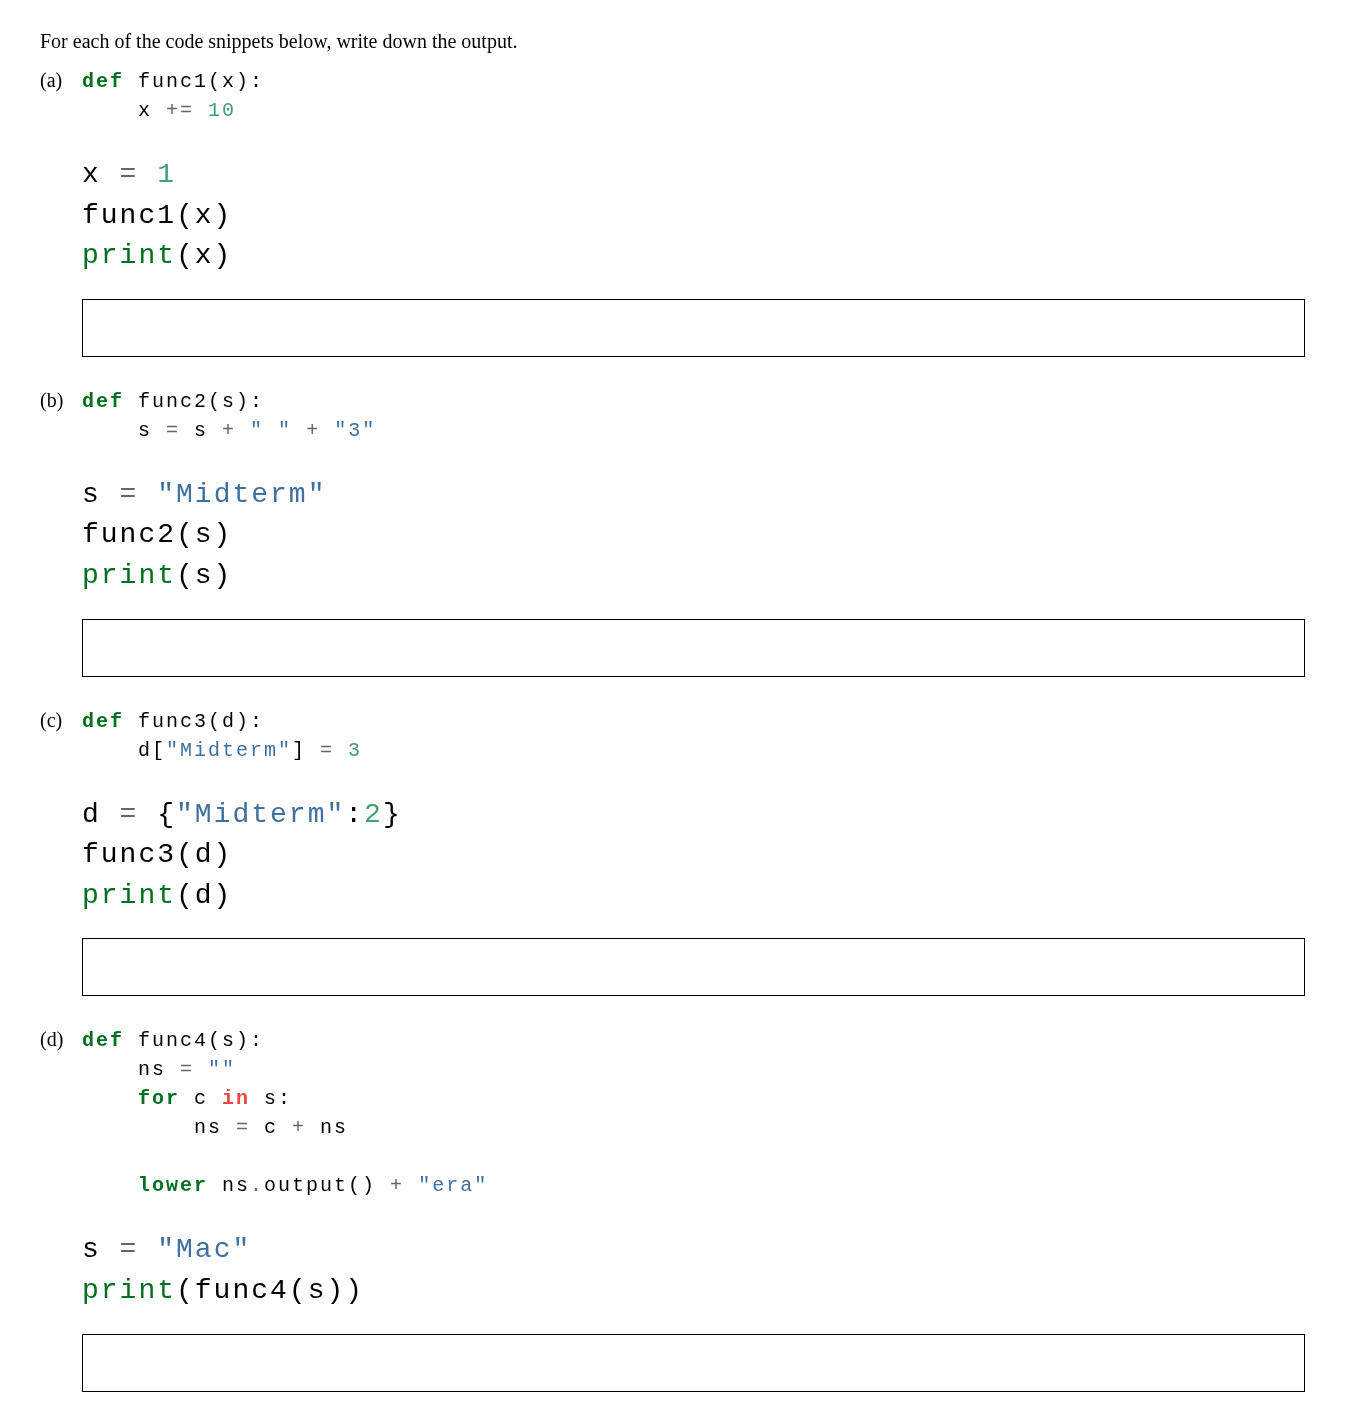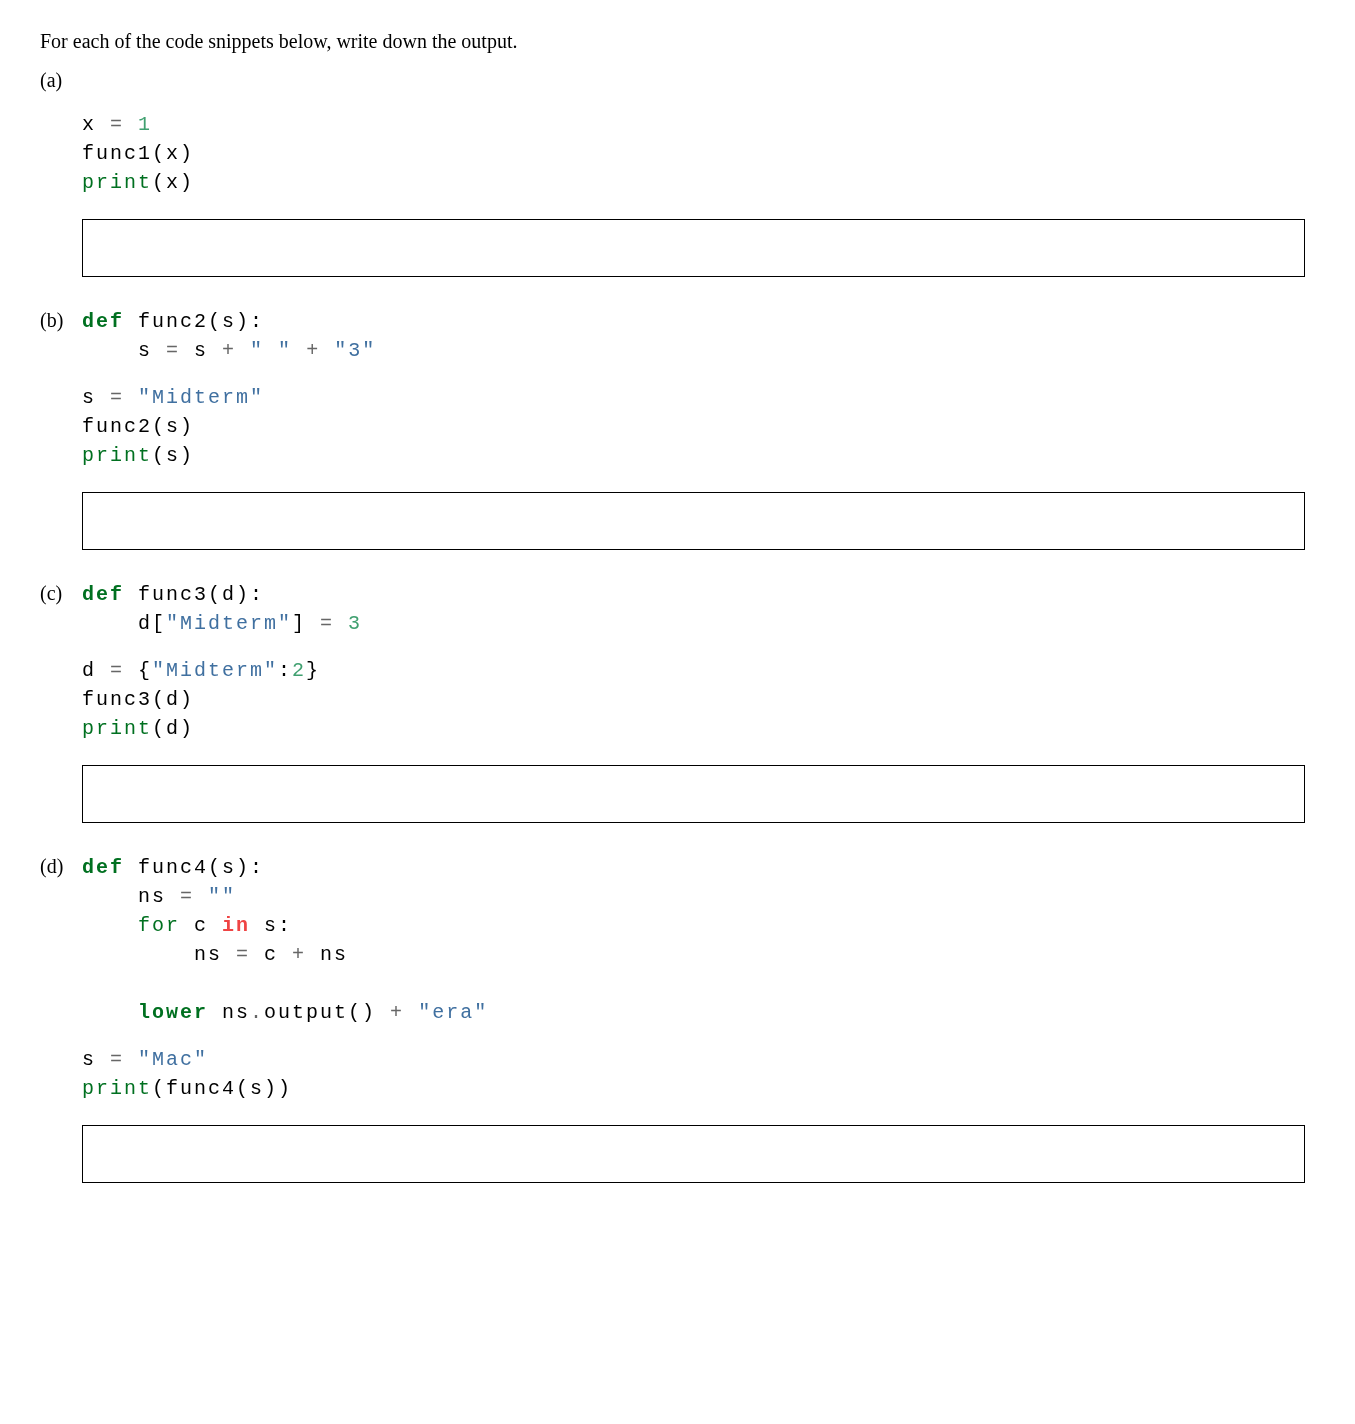--- a/index.html
+++ b/index.html
@@ -31,51 +31,53 @@
     }
     .code-block {
       font-family: "Courier New", monospace;
       font-size: 20px;
       line-height: 1.45;
       white-space: pre;
       letter-spacing: 2px;
     }
     .code-block-extra {
       font-family: "Courier New", monospace;
-      font-size: 20px;
+      font-size: 28px;
       line-height: 1.45;
       white-space: pre;
       letter-spacing: 2px;
       margin-left: 42px;
-      margin-top: 18px;
+      margin-top: 30px;
     }
     .answer-box {
       border: 1.5px solid black;
       height: 58px;
       margin-left: 42px;
       margin-top: 22px;
       margin-right: 10px;
     }
     .kw-def { color: #007020; font-weight: bold; }
-    .kw-for { color: #007020; font-weight: normal; }
+    .kw-for { color: #007020; font-weight: bold; }
     .kw-in { color: #ef4444; font-weight: bold; }
     .kw-return { color: #007020; font-weight: bold; }
     .builtin { color: #007020; }
     .num { color: #40a070; }
     .str { color: #4070a0; }
     .op { color: #666666; }
   </style>
 </head>
 <body>
 
 <div class="intro">For each of the code snippets below, write down the output.</div>
 
 <div class="question">
   <div class="question-row">
     <div class="label">(a)</div>
+    <div class="code-block"><span class="kw-def">def</span> <span>func1</span><span>(x):</span>
+    <span>x </span><span class="op">+=</span><span> </span><span class="num">10</span></div>
   </div>
   <div class="code-block-extra"><span>x </span><span class="op">=</span><span> </span><span class="num">1</span>
 <span>func1(x)</span>
 <span class="builtin">print</span><span>(x)</span></div>
   <div class="answer-box"></div>
 </div>
 
 <div class="question">
   <div class="question-row">
     <div class="label">(b)</div>

